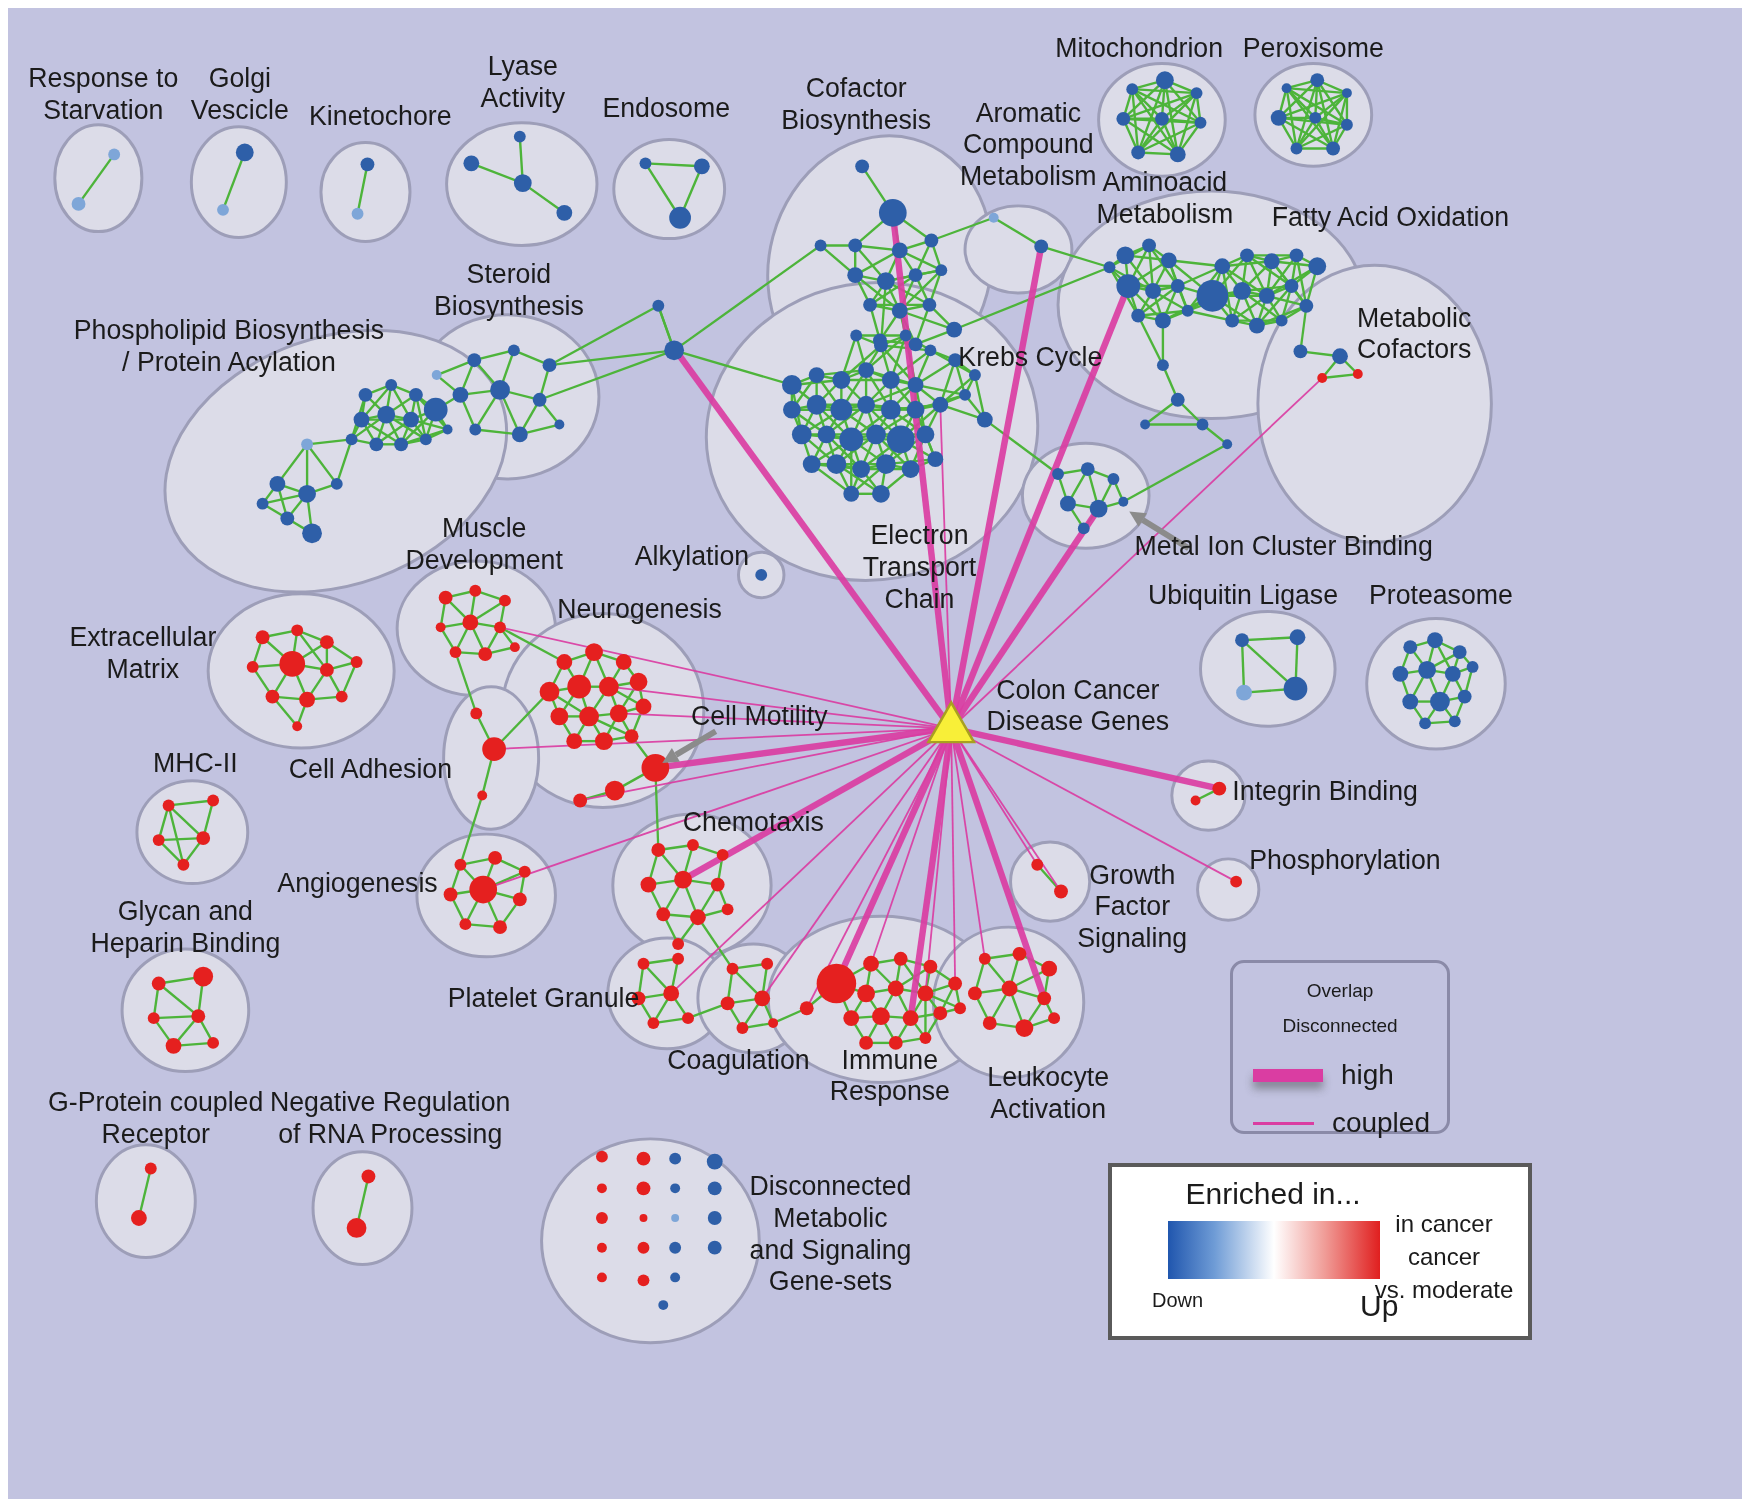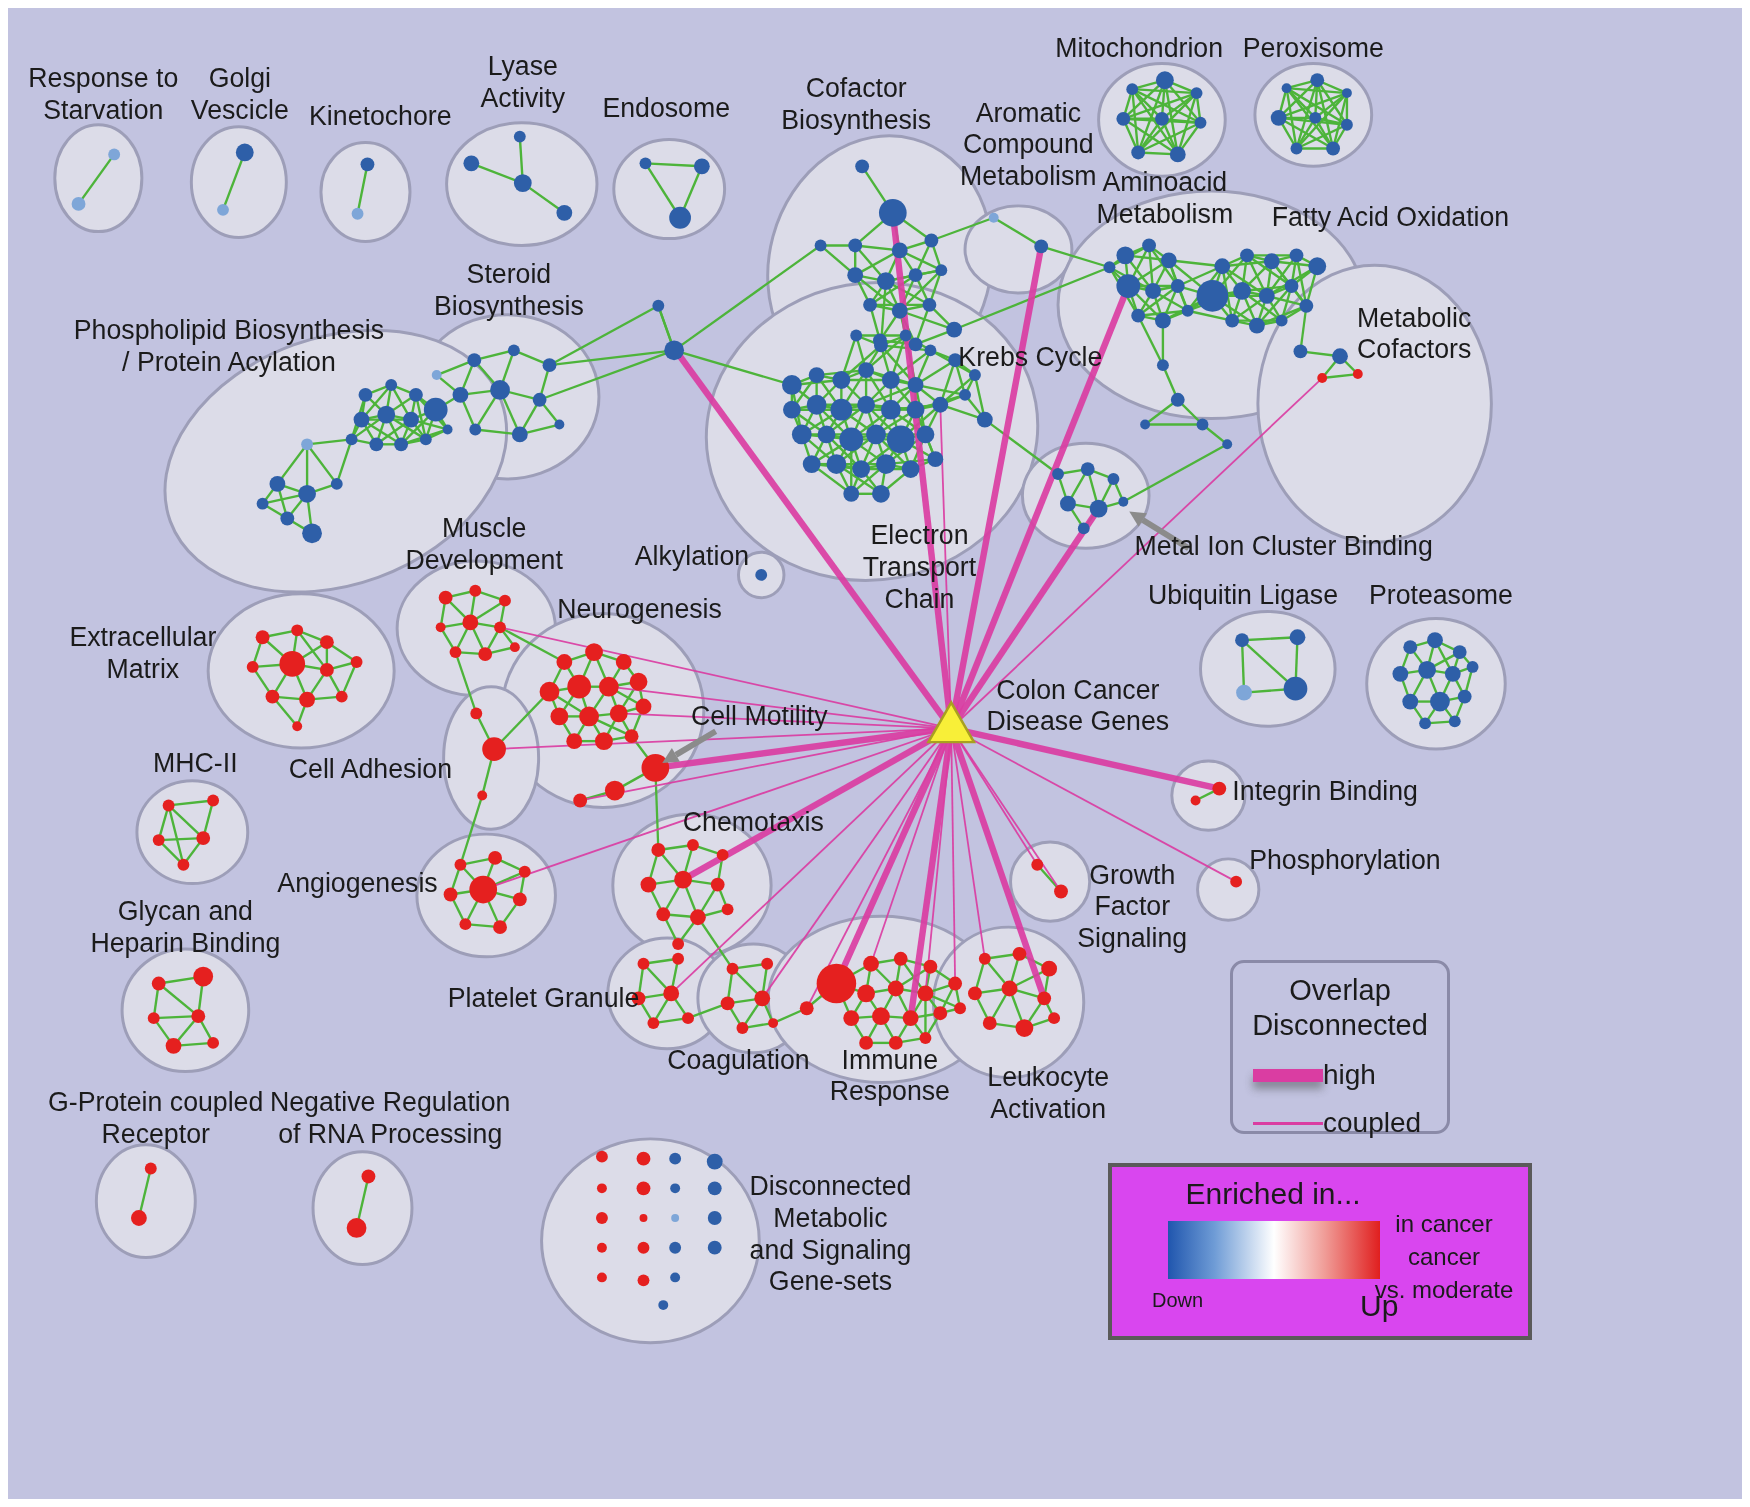--- a/index.html
+++ b/index.html
@@ -2,27 +2,27 @@
 <html><head>
 <meta charset="utf-8">
 <style>
   body{margin:0;background:#ffffff;font-family:"Liberation Sans",sans-serif;color:#1b1b1b;}
   #stage{position:relative;width:1750px;height:1507px;background:#c2c3e0;border:8px solid #ffffff;box-sizing:border-box;overflow:hidden;}
   #net{position:absolute;left:0;top:0;}
   .lbl{font-family:"Liberation Sans",sans-serif;font-size:27px;fill:#1b1b1b;}
   
   #legend-overlap{position:absolute;left:1222px;top:952px;width:214px;height:168px;
     border:3px solid #8a8aa8;border-radius:14px;}
-  .lo-title{text-align:center;font-size:29px;line-height:35px;margin-top:10px;}
-  .lo-row{display:flex;align-items:center;margin:16px 17px 0 20px;font-size:28px;}
+  .lo-title{text-align:center;font-size:19px;line-height:35px;margin-top:10px;}
+  .lo-row{display:flex;align-items:center;gap:18px;margin:16px 17px 0 20px;font-size:28px;}
   .sw-high{display:inline-block;width:70px;height:13px;background:#da3da2;box-shadow:0 7px 9px rgba(60,60,60,.45);}
   .sw-mod{display:inline-block;width:70px;height:3px;background:#da3da2;}
   
   #legend-enriched{position:absolute;left:1100px;top:1155px;width:424px;height:177px;
-    border:4px solid #5a5a5a;background:#d946ef;box-sizing:border-box;}
+    border:4px solid #5a5a5a;background:#ffffff;box-sizing:border-box;}
   .en-title{position:absolute;left:16px;top:10px;width:290px;text-align:center;font-size:30px;}
   .en-bar{position:absolute;left:56px;top:54px;width:212px;height:58px;
     background:linear-gradient(90deg,#2056ae 0%,#6f9cd6 22%,#ffffff 50%,#f09c97 74%,#e01f1f 100%);}
   .en-down{position:absolute;left:28px;top:122px;font-size:20px;margin-left:12px;}
   .en-up{position:absolute;left:248px;top:122px;font-size:30px;}
   .en-note{position:absolute;right:10px;top:40px;width:148px;text-align:center;font-size:24px;line-height:33px;}
 </style>
 </head>
 <body>
 

